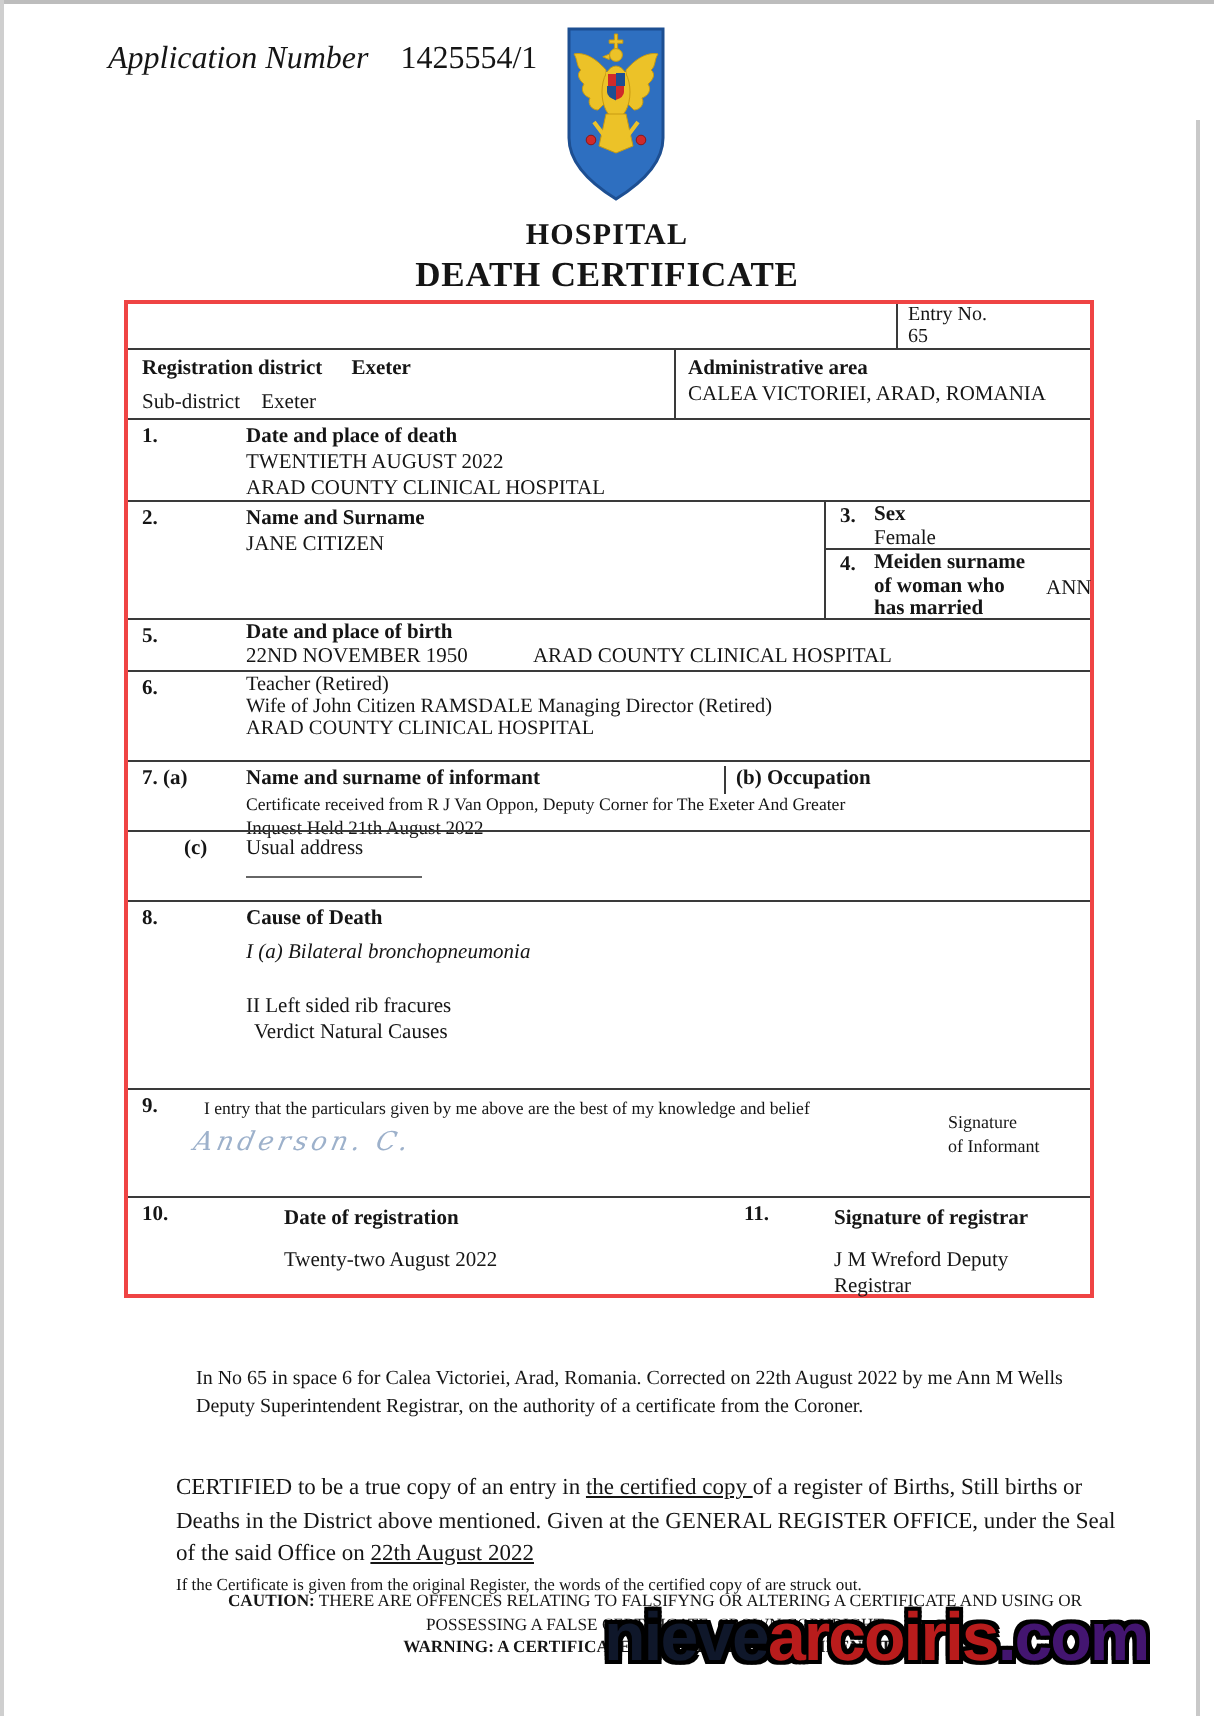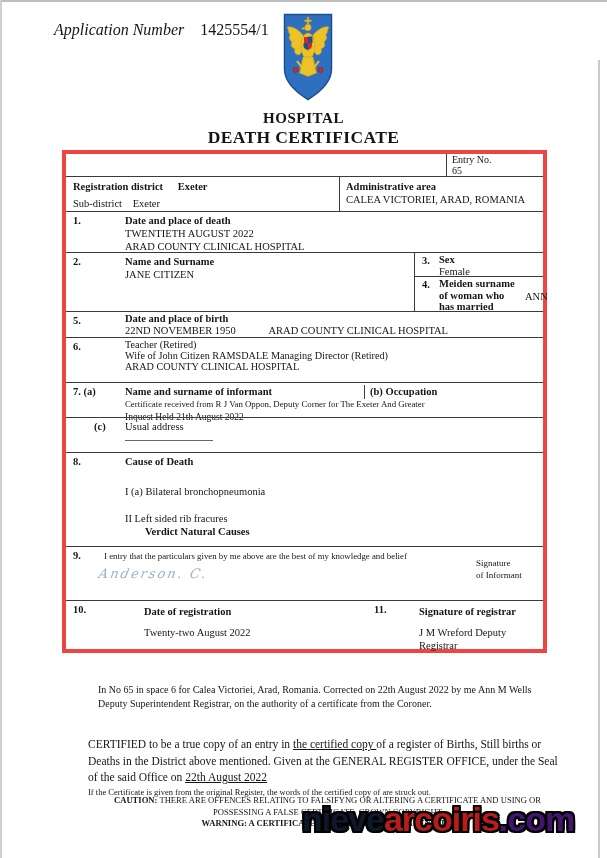--- a/index.html
+++ b/index.html
@@ -13,21 +13,21 @@
   .app-number{position:absolute;left:22px;top:21px;font-size:16px;margin-left:32px;}
   .app-number .lab{font-style:italic;}
   .app-number .val{margin-left:12px;}
   .coat{position:absolute;left:283px;top:13px;width:50px;height:88px;}
   .title1{position:absolute;left:0;top:110px;width:607px;text-align:center;
           font-weight:bold;font-size:15px;letter-spacing:.6px;}
   .title2{position:absolute;left:0;top:127px;width:607px;text-align:center;
           font-weight:bold;font-size:17.5px;letter-spacing:.4px;}
 
   
-  .cert-table{position:absolute;left:62px;top:150px;width:485px;border:4px solid #ef4444;
+  .cert-table{position:absolute;left:62px;top:150px;width:485px;border:2px solid #ef4444;
               box-sizing:border-box;font-size:10.5px;line-height:13px;}
   .row{position:relative;display:flex;border-top:1.5px solid #3a3a3a;box-sizing:border-box;}
   .row.first{border-top:none;}
   .num{flex:0 0 59px;padding:2px 0 0 7px;font-weight:bold;box-sizing:border-box;}
   .cell{flex:1;padding-top:2px;box-sizing:border-box;position:relative;}
   .lbl{font-weight:bold;}
   .gap12{margin-left:12px;}
   .gap8{margin-left:8px;}
 
   .rowA{height:22px;}
@@ -55,23 +55,23 @@
   .row7{height:35px;}
   .row7 .detail1{font-size:8.8px;line-height:11px;margin-top:1px;font-weight:normal;}
   .row7 .detail2{font-size:9.5px;line-height:11px;margin-top:2px;font-weight:normal;}
   .blabel{position:absolute;left:298px;top:2px;border-left:1.5px solid #3a3a3a;
           padding-left:5px;font-weight:bold;height:14px;line-height:13px;}
   .rowc{height:35px;}
   .rowc .num{padding-left:28px;}
   .rowc .cell{font-weight:normal;}
   .blankline{margin-top:6px;width:88px;border-bottom:1px solid #666;height:1px;}
   .row8{height:94px;}
-  .row8 .l1{margin-top:17px;font-weight:normal;}
+  .row8 .l1{margin-top:4px;font-weight:normal;font-style:italic;}
   .row8 .l2{margin-top:14px;font-weight:normal;}
-  .row8 .l3{margin-left:20px;font-weight:bold;}
+  .row8 .l3{margin-left:4px;font-weight:normal;}
   .row9{height:54px;display:block;}
   .row9 .num9{position:absolute;left:7px;top:2px;font-weight:bold;}
   .row9 .statement{position:absolute;left:38px;top:3px;font-size:8.8px;}
   .signature{position:absolute;left:33px;top:20px;font-size:13px;font-style:italic;
              color:#9db1cb;letter-spacing:2px;transform:skewX(-12deg);
              font-family:"DejaVu Serif",serif;}
   .sig-label{position:absolute;left:410px;top:10px;font-size:9px;line-height:12px;}
   .row1011{height:49px;}
   .leftcol{flex:0 0 303px;display:flex;gap:19px;}
   .rightcol{flex:1;display:flex;}

